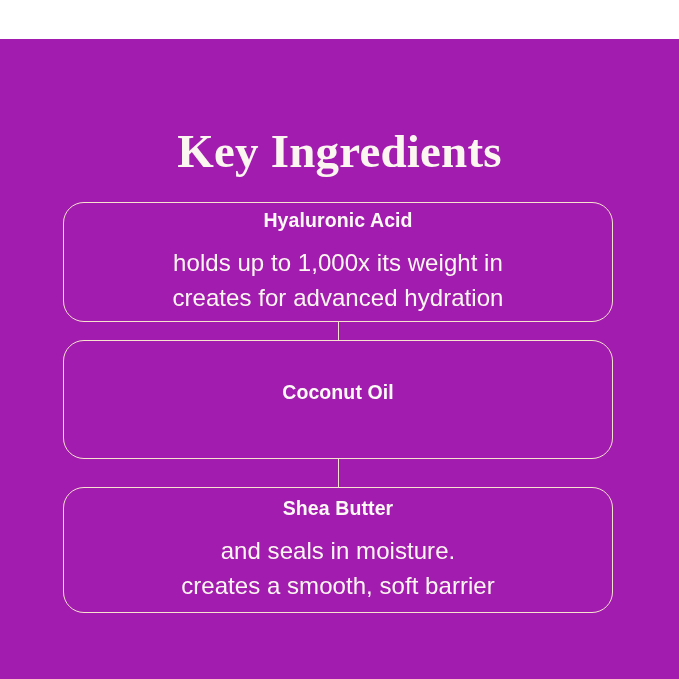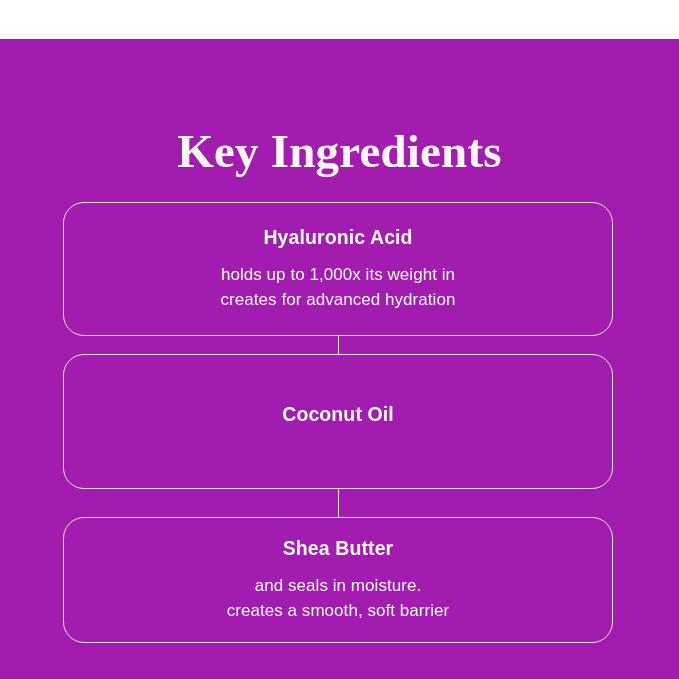--- a/index.html
+++ b/index.html
@@ -52,22 +52,22 @@
     border: 1px solid #f6e2cf;
     border-radius: 21px;
     background: transparent;
     display: flex;
     flex-direction: column;
     align-items: center;
     justify-content: center;
     text-align: center;
   }
 
-  .card-1 { height: 134px; }
-  .card-2 { height: 135px; gap: 20px; }
+  .card-1 { height: 120px; }
+  .card-2 { height: 119px; gap: 20px; }
   .card-3 { height: 126px; }
 
   
   .connector {
     position: relative;
     width: 550px;
     display: flex;
     justify-content: center;
     align-items: center;
   }
@@ -85,21 +85,21 @@
     font-weight: 700;
     font-size: 19.5px;
     letter-spacing: 0.1px;
     color: #fdfaf6;
     line-height: 1.2;
     margin: 0 0 14px 0;
   }
   .card-body {
     font-family: "Liberation Sans", sans-serif;
     font-weight: 400;
-    font-size: 17px;
+    font-size: 24px;
     letter-spacing: 0.05px;
     color: #fcf7f1;
     line-height: 1.45;
     margin: 0;
     max-width: 430px;
   }
   .card-body .body-line {
     display: block;
   }
 </style>

